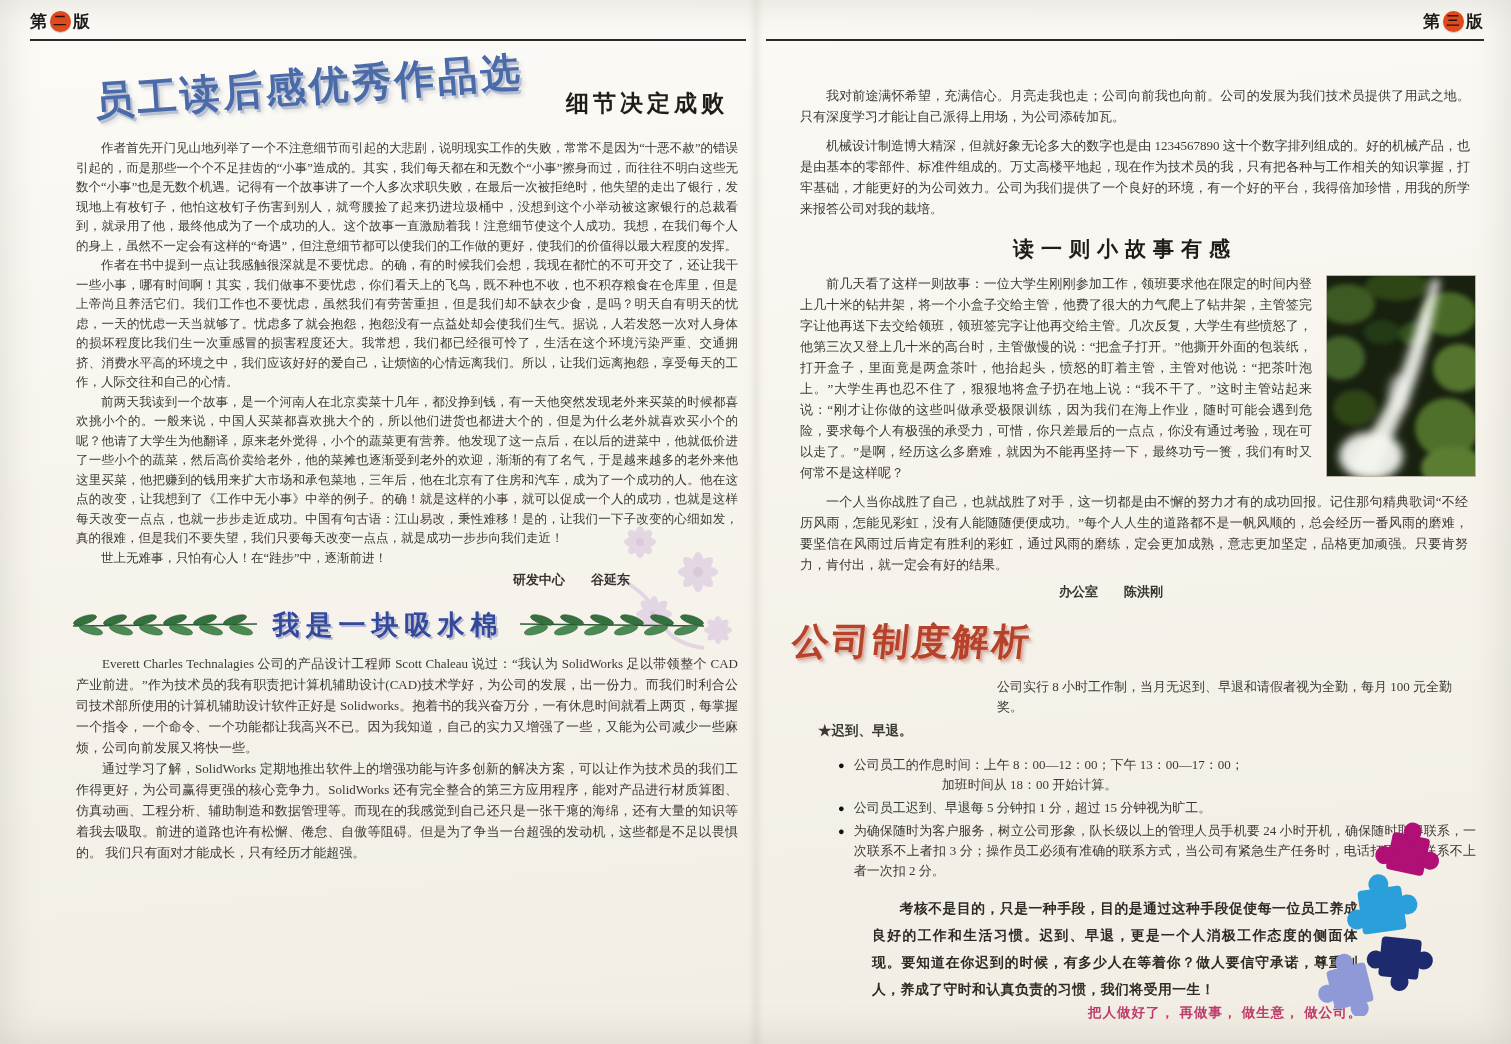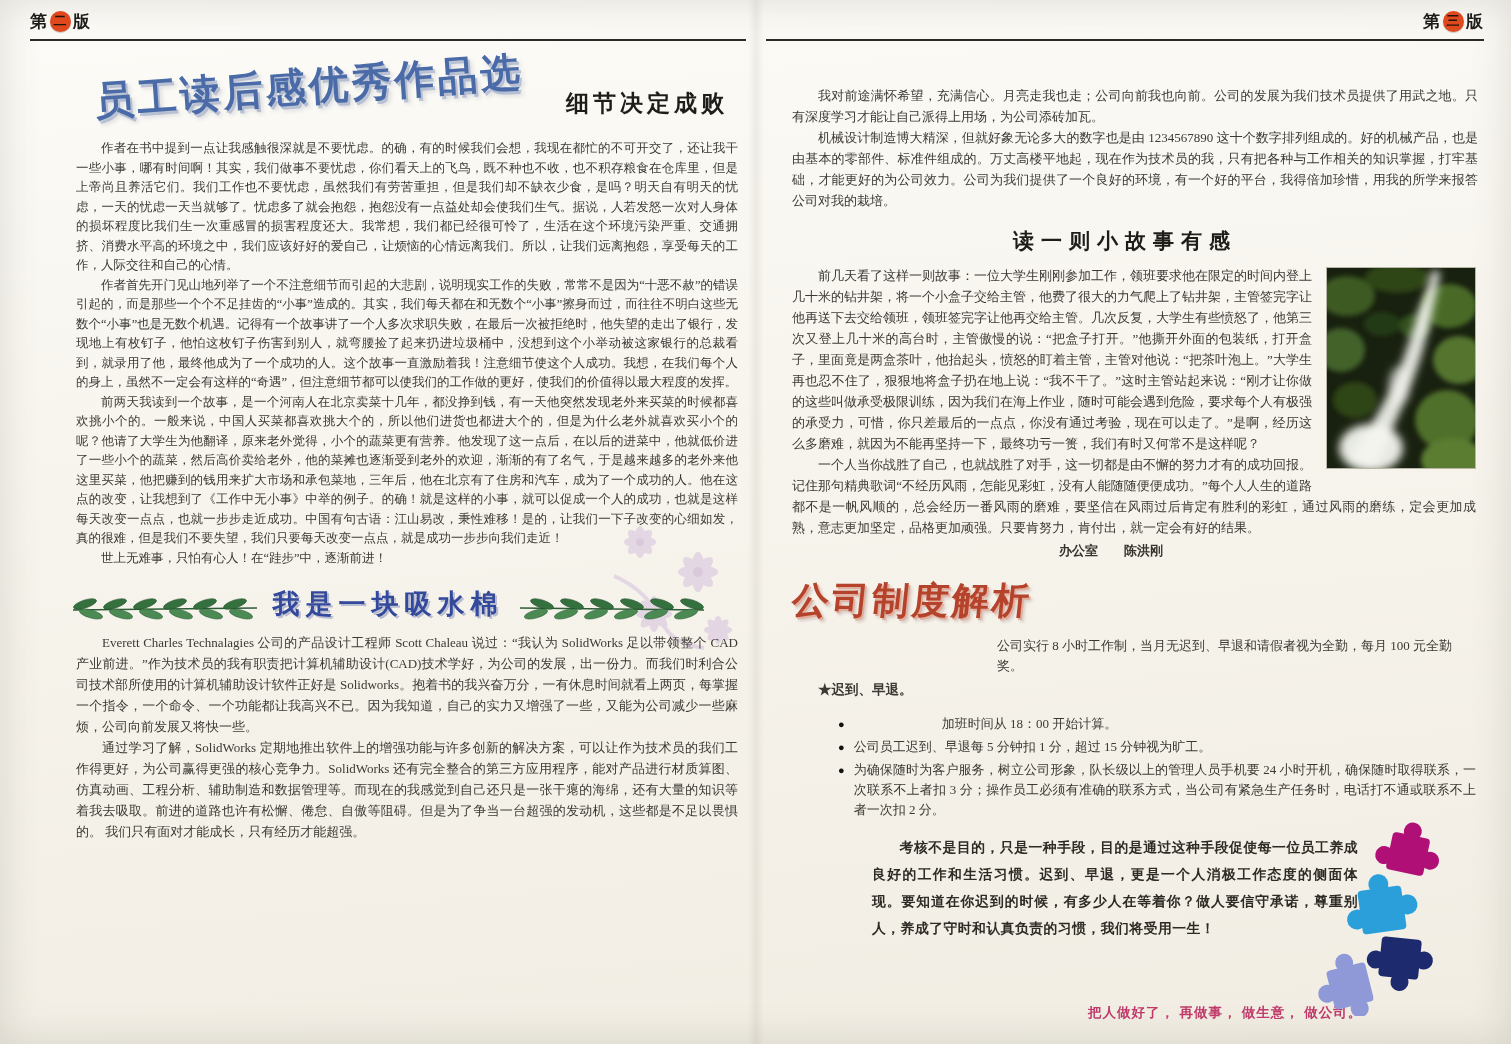--- a/index.html
+++ b/index.html
@@ -28,33 +28,33 @@
   .main-title { margin:0; font-size:40px; font-weight:800; color:#4a6ba8; letter-spacing:3px;
     transform:rotate(-4deg); transform-origin:left bottom;
     text-shadow:2px 3px 0 rgba(125,145,185,.45), 4px 5px 4px rgba(80,90,120,.18); white-space:nowrap; }
   .sub-title { margin:0 0 10px 0; font-size:23px; font-weight:800; color:#1f1d1a; letter-spacing:4px; white-space:nowrap; }
 
   .body-text { position:relative; z-index:2; margin:10px 8px 0 46px; }
   .body-text p { margin:0; text-indent:2em; text-align:justify; font-size:12.5px; line-height:19.5px; color:#3c3934; }
   .signature { text-align:right; font-size:13px; font-weight:600; color:#36332e; margin:3px 0 0 0; }
   .sig-left { padding-right:108px; }
 
-  .a2-row { position:relative; z-index:2; display:flex; align-items:flex-end; justify-content:center; gap:12px; margin:18px 0 8px 0; }
+  .a2-row { position:relative; z-index:2; display:flex; align-items:center; justify-content:center; gap:12px; margin:18px 0 8px 0; }
   .a2-title { margin:0; font-size:27px; font-weight:800; color:#33499c; letter-spacing:6px;
     text-shadow:2px 2px 0 rgba(100,110,165,.4); white-space:nowrap; }
   .leaf-wrap { display:inline-flex; }
   .leaf-wrap.mirror { transform:scaleX(-1); }
 
   .a2-body p { font-size:13px; line-height:21px; }
 
   .flower-watermark { position:absolute; right:2px; top:498px; z-index:1; opacity:.75; }
 
   
   .cont-text { margin:44px 6px 0 26px; }
-  .cont-text p, .story-body p, .policy-line { font-size:13px; line-height:21px; margin:0; text-indent:2em; text-align:justify; }
+  .cont-text p, .story-body p, .policy-line { font-size:13px; line-height:21px; margin:8px; text-indent:2em; text-align:justify; }
   .sig-cont { padding-right:195px; margin-top:4px; }
 
   .story-title { text-align:center; font-size:21px; font-weight:800; letter-spacing:7px; color:#1f1d1a; margin:16px 0 10px 0; }
   .story-body { margin:0 8px 0 26px; }
   .story-photo { float:right; width:148px; height:200px; margin:2px 0 8px 14px; border:1px solid #b9b5a7; box-sizing:content-box; background:#18200f; }
   .sig-story { text-align:center; padding-right:46px; margin-top:4px; }
 
   .policy-title { display:inline-block; margin:16px 0 6px 26px; font-size:37px; font-weight:800; color:#b5432b; letter-spacing:3px;
     transform:skewX(-6deg); text-shadow:2px 2px 0 #e2ae9d, 4px 4px 3px rgba(80,30,20,.18); white-space:nowrap; }
   .policy { margin:4px 8px 0 26px; }
@@ -123,24 +123,25 @@
               <ellipse rx="14" ry="5" transform="rotate(45)"></ellipse>
               <ellipse rx="14" ry="5" transform="rotate(90)"></ellipse>
               <ellipse rx="14" ry="5" transform="rotate(135)"></ellipse>
           </g>
           <path d="M20,70 Q55,85 70,120 Q80,138 110,142" stroke="#d9c7de" stroke-width="4" fill="none"></path>
         </g>
       </svg>
     </div>
 
     <div class="body-text">
+      <p>作者首先开门见山地列举了一个不注意细节而引起的大悲剧，说明现实工作的失败，常常不是因为“十恶不赦”的错误引起的，而是那些一个个不足挂齿的“小事”造成的。其实，我们每天都在和无数个“小事”擦身而过，而往往不明白这些无数个“小事”也是无数个机遇。记得有一个故事讲了一个人多次求职失败，在最后一次被拒绝时，他失望的走出了银行，发现地上有枚钉子，他怕这枚钉子伤害到别人，就弯腰捡了起来扔进垃圾桶中，没想到这个小举动被这家银行的总裁看到，就录用了他，最终他成为了一个成功的人。这个故事一直激励着我！注意细节使这个人成功。我想，在我们每个人的身上，虽然不一定会有这样的“奇遇”，但注意细节都可以使我们的工作做的更好，使我们的价值得以最大程度的发挥。</p>
       <p>作者在书中提到一点让我感触很深就是不要忧虑。的确，有的时候我们会想，我现在都忙的不可开交了，还让我干一些小事，哪有时间啊！其实，我们做事不要忧虑，你们看天上的飞鸟，既不种也不收，也不积存粮食在仓库里，但是上帝尚且养活它们。我们工作也不要忧虑，虽然我们有劳苦重担，但是我们却不缺衣少食，是吗？明天自有明天的忧虑，一天的忧虑一天当就够了。忧虑多了就会抱怨，抱怨没有一点益处却会使我们生气。据说，人若发怒一次对人身体的损坏程度比我们生一次重感冒的损害程度还大。我常想，我们都已经很可怜了，生活在这个环境污染严重、交通拥挤、消费水平高的环境之中，我们应该好好的爱自己，让烦恼的心情远离我们。所以，让我们远离抱怨，享受每天的工作，人际交往和自己的心情。</p>
-      <p>作者首先开门见山地列举了一个不注意细节而引起的大悲剧，说明现实工作的失败，常常不是因为“十恶不赦”的错误引起的，而是那些一个个不足挂齿的“小事”造成的。其实，我们每天都在和无数个“小事”擦身而过，而往往不明白这些无数个“小事”也是无数个机遇。记得有一个故事讲了一个人多次求职失败，在最后一次被拒绝时，他失望的走出了银行，发现地上有枚钉子，他怕这枚钉子伤害到别人，就弯腰捡了起来扔进垃圾桶中，没想到这个小举动被这家银行的总裁看到，就录用了他，最终他成为了一个成功的人。这个故事一直激励着我！注意细节使这个人成功。我想，在我们每个人的身上，虽然不一定会有这样的“奇遇”，但注意细节都可以使我们的工作做的更好，使我们的价值得以最大程度的发挥。</p>
       <p>前两天我读到一个故事，是一个河南人在北京卖菜十几年，都没挣到钱，有一天他突然发现老外来买菜的时候都喜欢挑小个的。一般来说，中国人买菜都喜欢挑大个的，所以他们进货也都进大个的，但是为什么老外就喜欢买小个的呢？他请了大学生为他翻译，原来老外觉得，小个的蔬菜更有营养。他发现了这一点后，在以后的进菜中，他就低价进了一些小个的蔬菜，然后高价卖给老外，他的菜摊也逐渐受到老外的欢迎，渐渐的有了名气，于是越来越多的老外来他这里买菜，他把赚到的钱用来扩大市场和承包菜地，三年后，他在北京有了住房和汽车，成为了一个成功的人。他在这点的改变，让我想到了《工作中无小事》中举的例子。的确！就是这样的小事，就可以促成一个人的成功，也就是这样每天改变一点点，也就一步步走近成功。中国有句古语：江山易改，秉性难移！是的，让我们一下子改变的心细如发，真的很难，但是我们不要失望，我们只要每天改变一点点，就是成功一步步向我们走近！</p>
       <p>世上无难事，只怕有心人！在“跬步”中，逐渐前进！</p>
+      <div class="signature sig-left">研发中心　　谷延东</div>
     </div>
 
     <div class="a2-row">
       <span class="leaf-wrap">
         <svg width="190" height="26" viewBox="0 0 190 26">
           <path d="M2,14 L186,12" stroke="#2c5c34" stroke-width="1.4" fill="none"></path>
           <g fill="#35713f" stroke="#1f4a27" stroke-width="0.5">
             <ellipse cx="14" cy="8" rx="12" ry="4" transform="rotate(-18 14 8)"></ellipse>
             <ellipse cx="44" cy="8" rx="12" ry="4" transform="rotate(-18 44 8)"></ellipse>
             <ellipse cx="74" cy="8" rx="12" ry="4" transform="rotate(-18 74 8)"></ellipse>
@@ -245,20 +246,21 @@
 
     <h2 class="policy-title">公司制度解析</h2>
 
     <div class="policy">
       <p class="policy-intro">公司实行 8 小时工作制，当月无迟到、早退和请假者视为全勤，每月 100 元全勤奖。</p>
       <div class="policy-star">★迟到、早退。</div>
 
       <div class="bullet">
         <span class="bullet-marker">●</span>
         <div class="bullet-text">
+          <div>公司员工的作息时间：上午 8：00—12：00；下午 13：00—17：00；</div>
           <div class="bullet-sub">加班时间从 18：00 开始计算。</div>
         </div>
       </div>
       <div class="bullet">
         <span class="bullet-marker">●</span>
         <div class="bullet-text">公司员工迟到、早退每 5 分钟扣 1 分，超过 15 分钟视为旷工。</div>
       </div>
       <div class="bullet">
         <span class="bullet-marker">●</span>
         <div class="bullet-text">为确保随时为客户服务，树立公司形象，队长级以上的管理人员手机要 24 小时开机，确保随时取得联系，一次联系不上者扣 3 分；操作员工必须有准确的联系方式，当公司有紧急生产任务时，电话打不通或联系不上者一次扣 2 分。</div>

